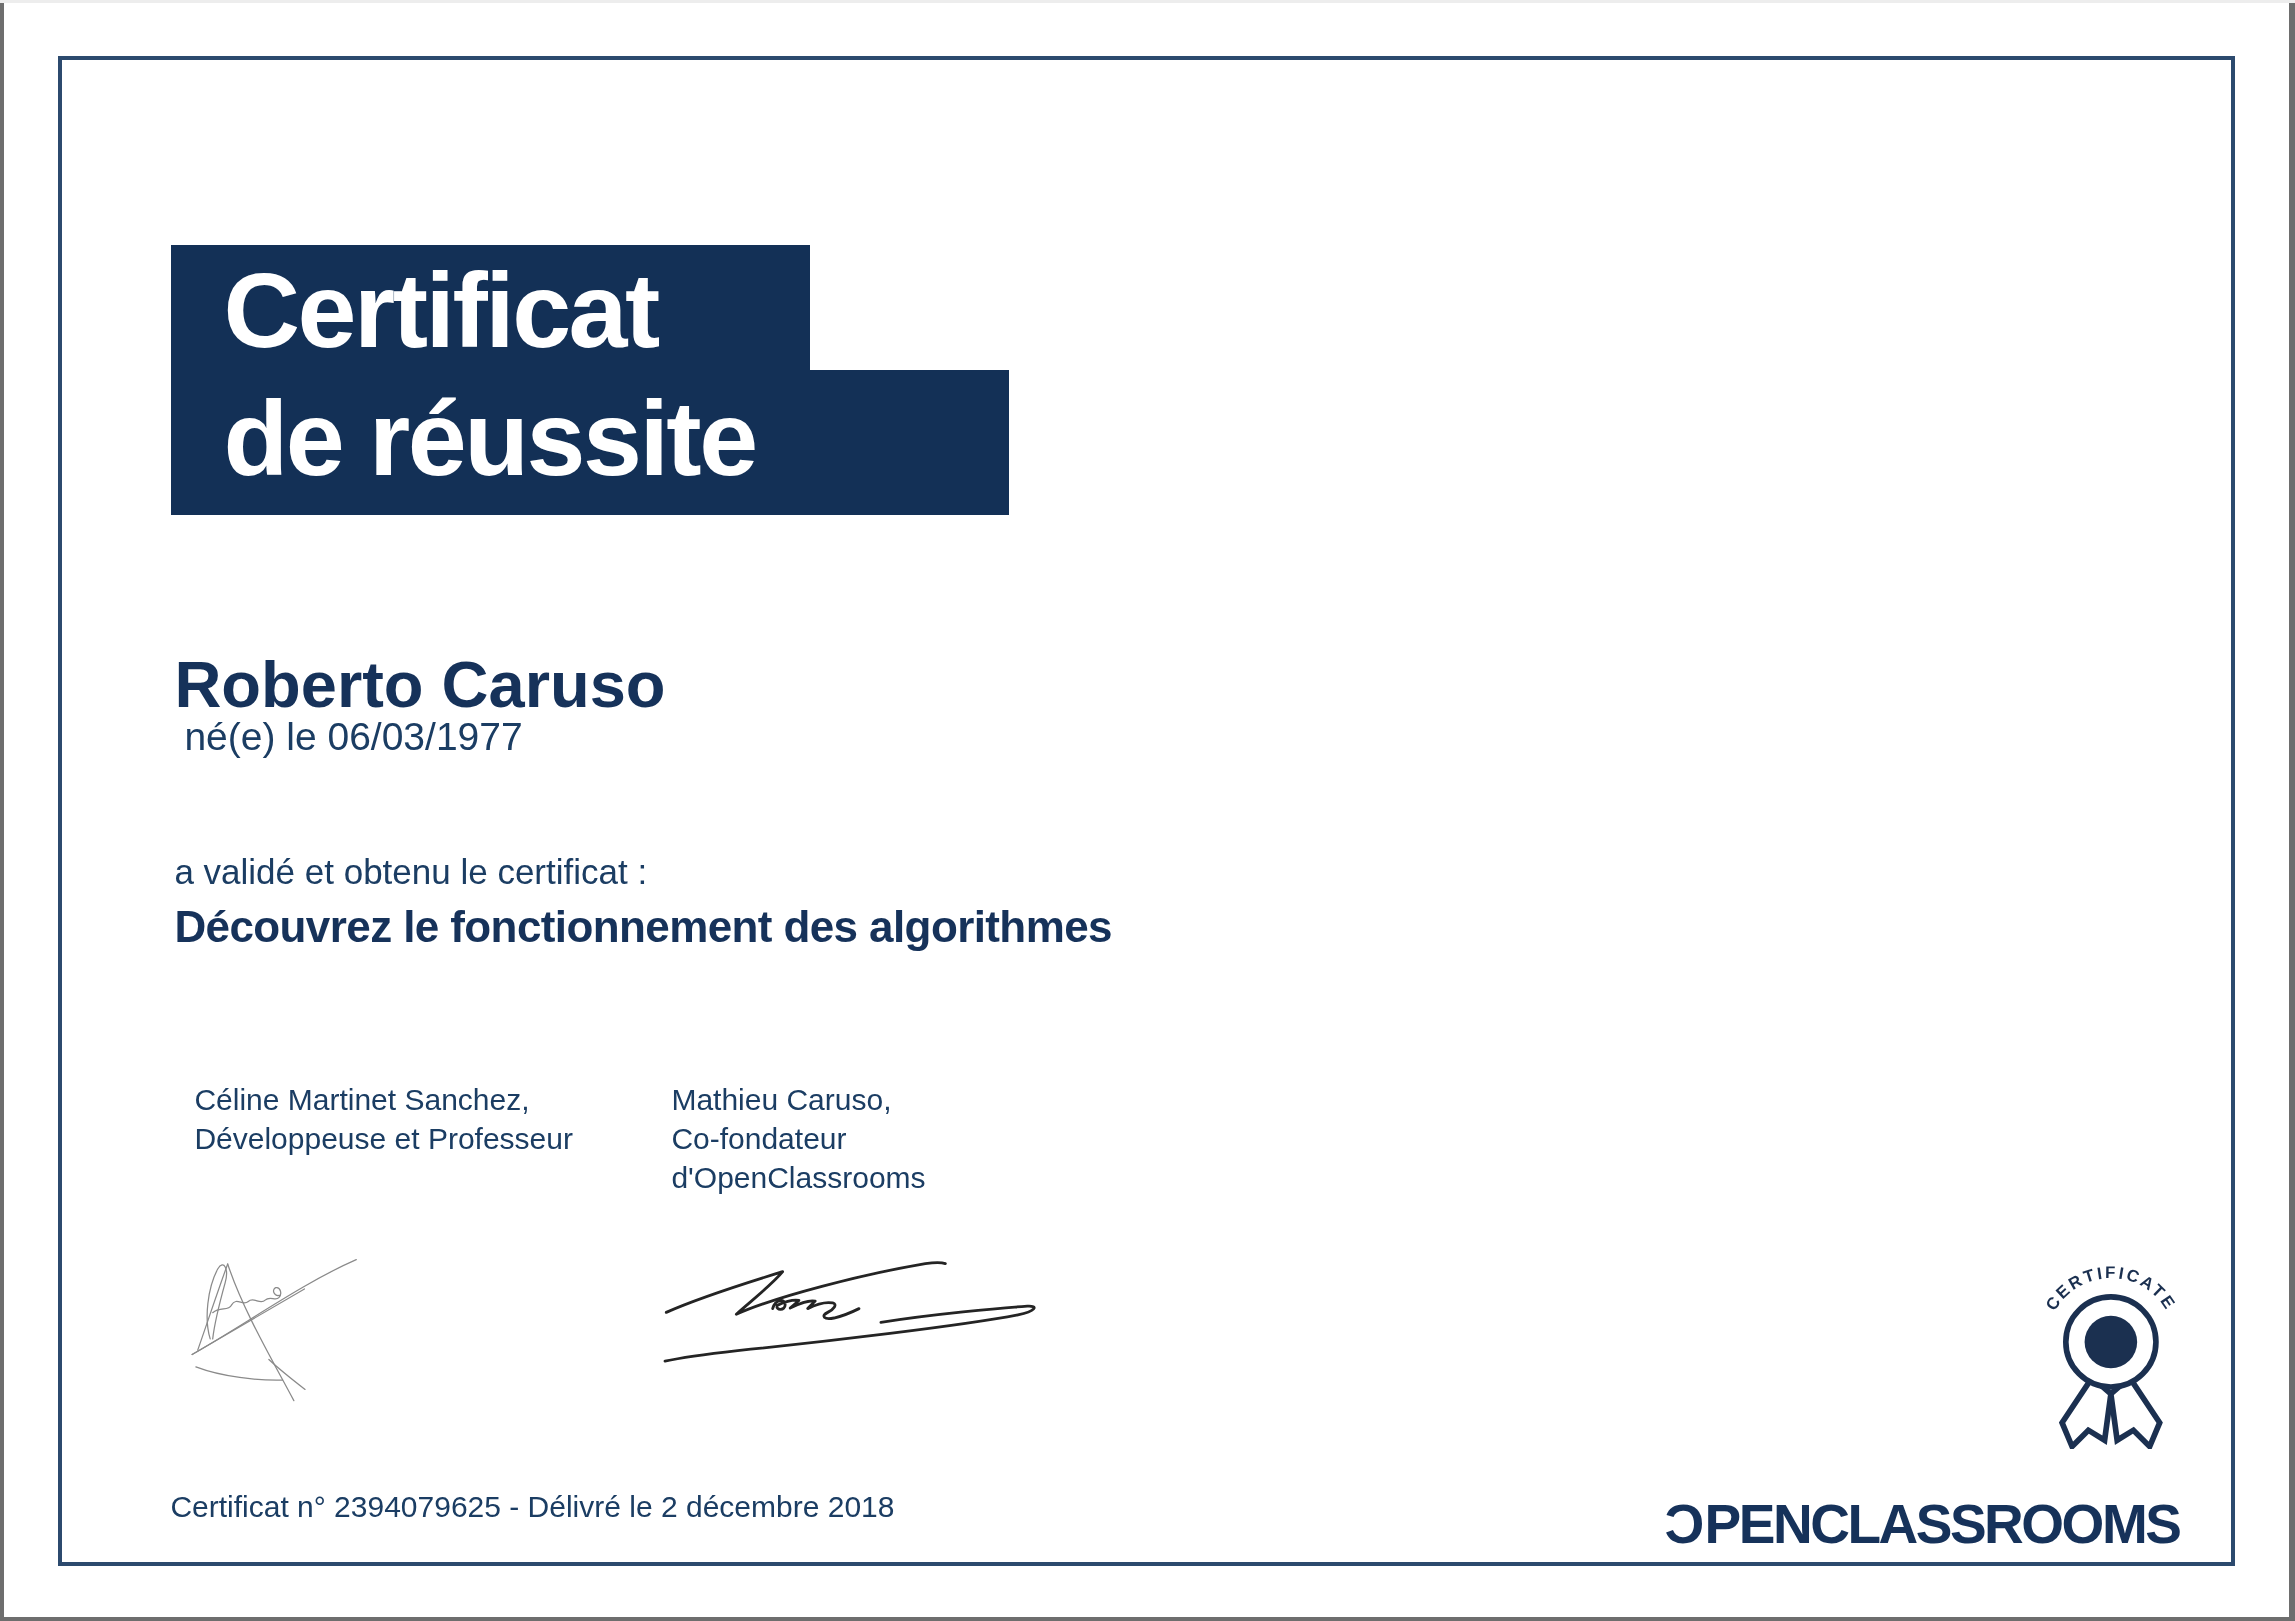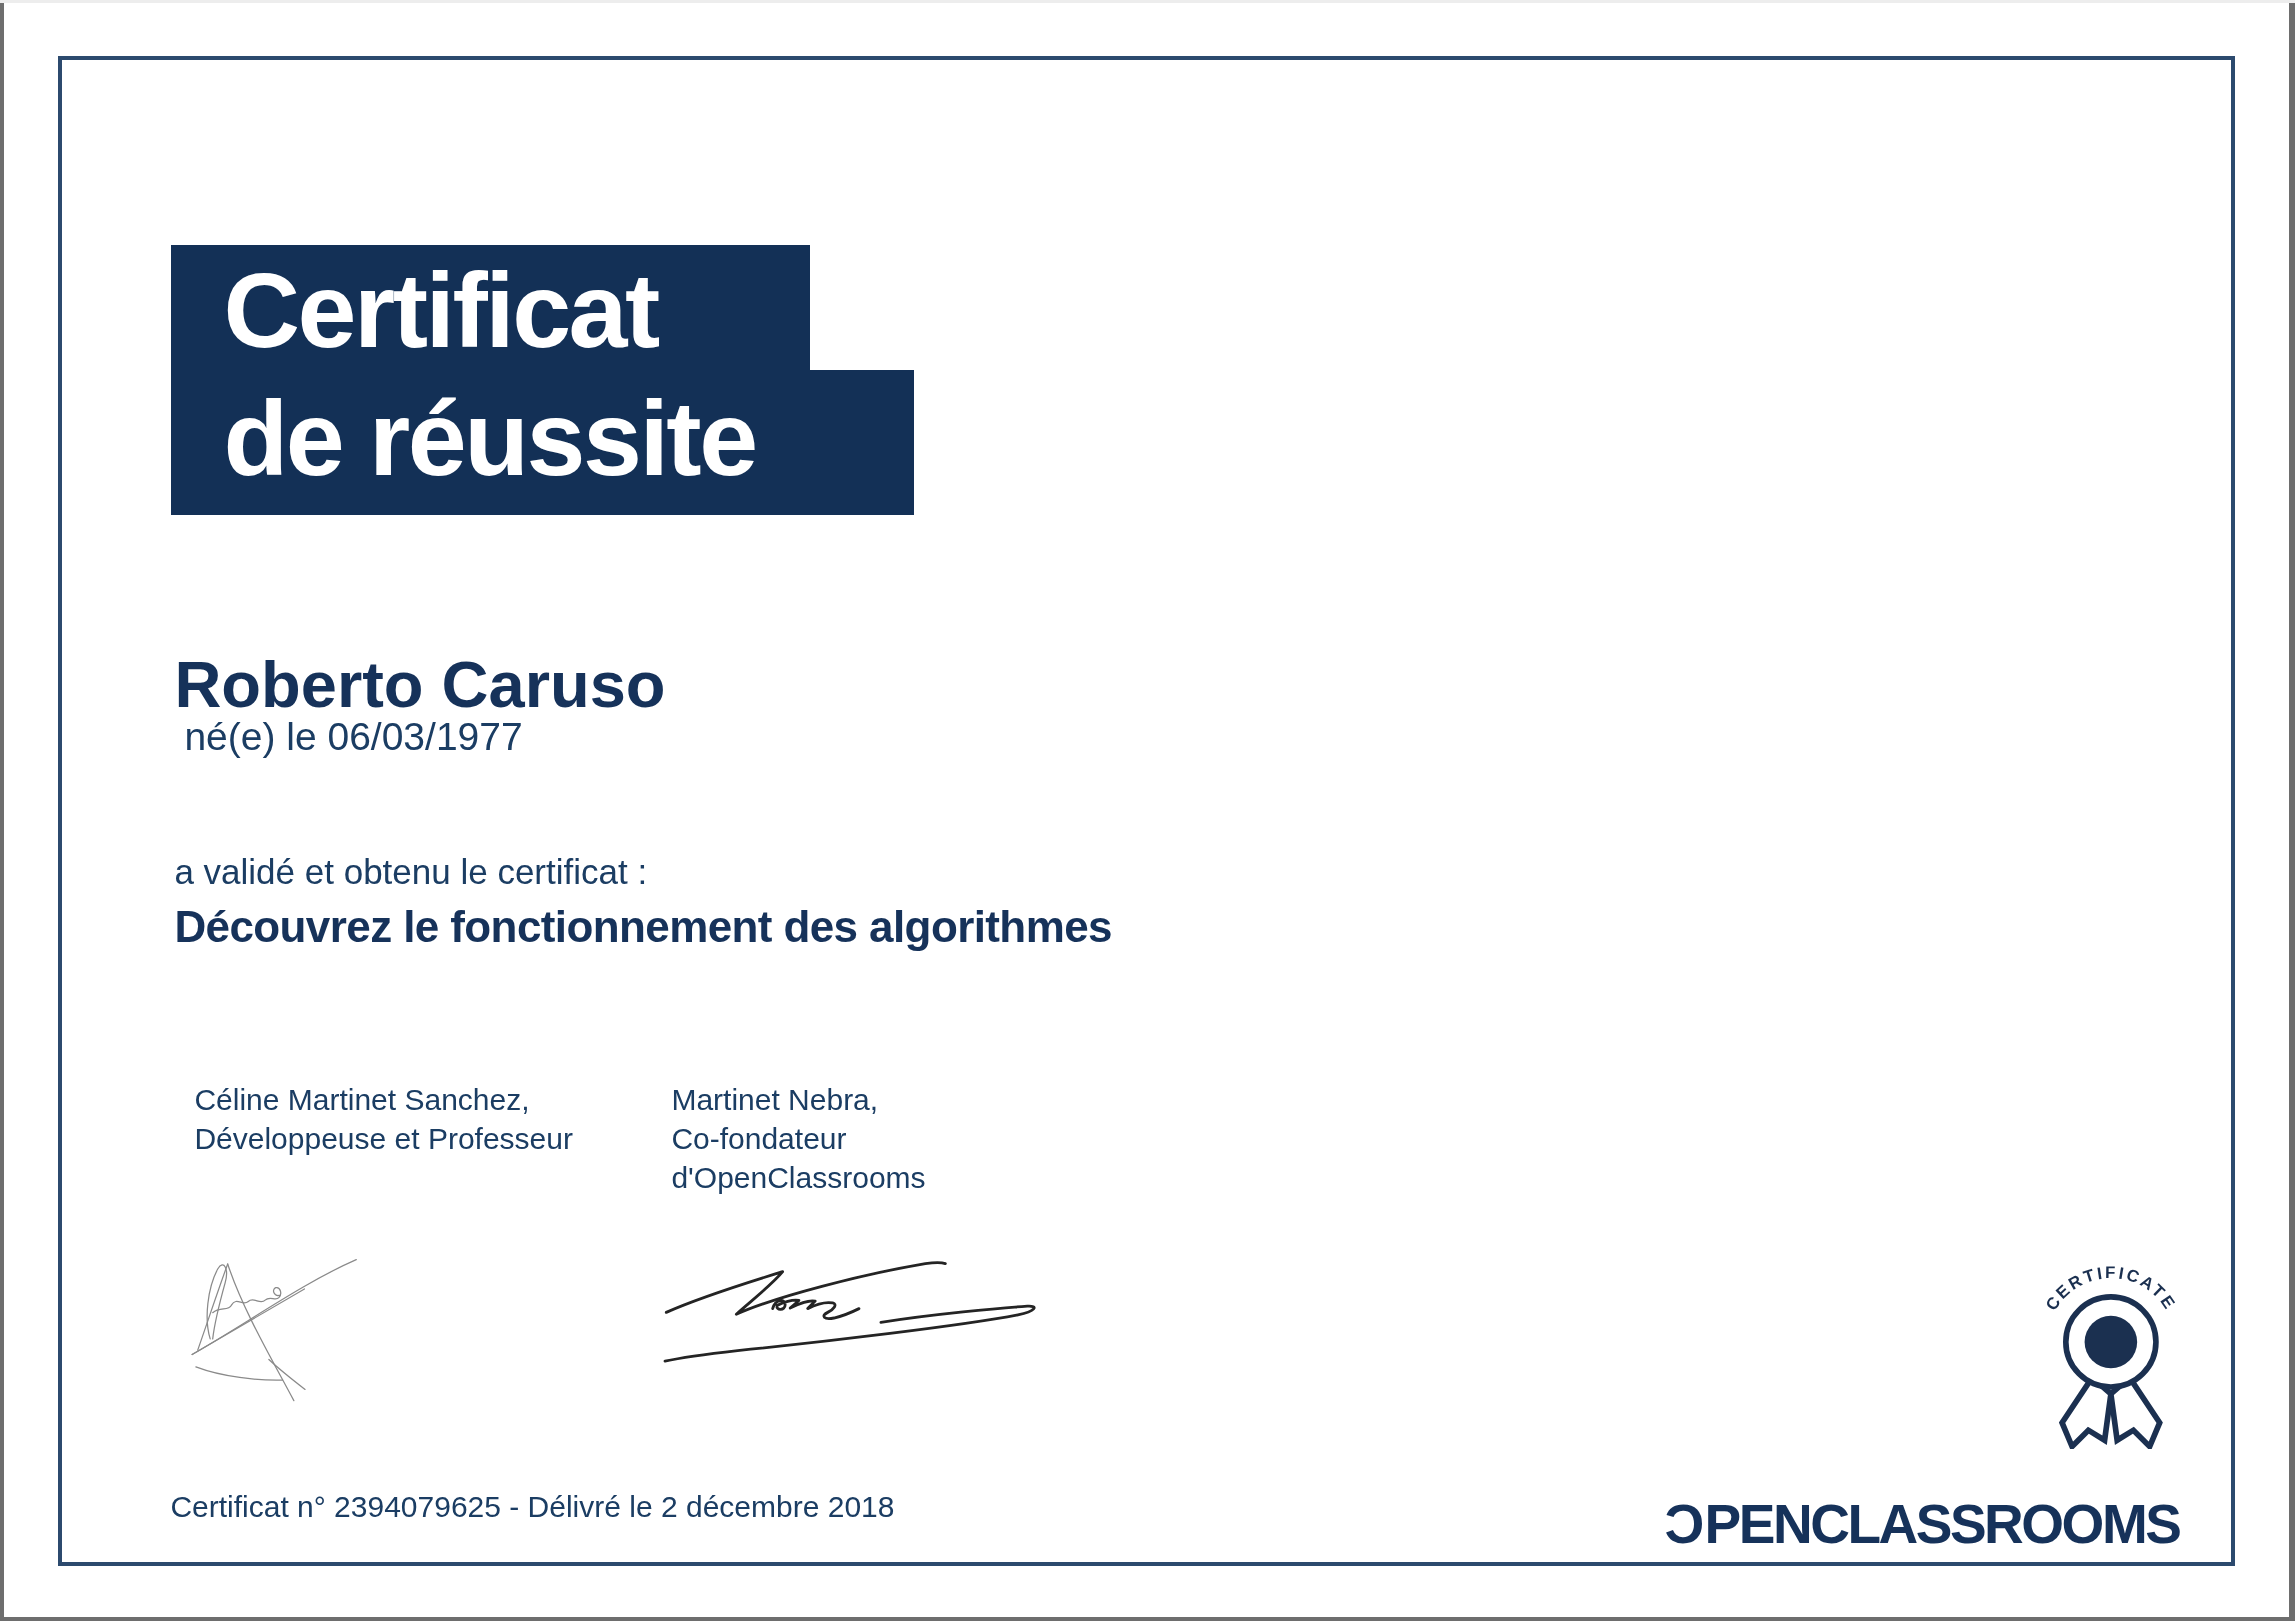--- a/index.html
+++ b/index.html
@@ -31,21 +31,21 @@
     background: #133056;
     color: #ffffff;
     font-weight: bold;
     font-size: 106px;
     letter-spacing: -2.5px;
     padding-left: 52px;
     box-sizing: border-box;
     white-space: nowrap;
   }
   .title-1 { left: 167px; top: 242px; width: 639px; height: 125px; line-height: 131px; }
-  .title-2 { left: 167px; top: 367px; width: 743px; height: 145px; line-height: 136px; }
+  .title-2 { left: 167px; top: 367px; width: 838px; height: 145px; line-height: 136px; }
   .txt { position: absolute; color: #1b3d63; white-space: nowrap; }
   .recipient-name { left: 170px; top: 644px; font-size: 65px; font-weight: bold; color: #16325a; }
   .birth-line { left: 180px; top: 712px; font-size: 39px; }
   .validation-line { left: 170px; top: 849px; font-size: 35px; }
   .course-title { left: 170px; top: 899px; font-size: 44px; font-weight: bold; color: #16325a; letter-spacing: -0.6px; }
   .signer { position: absolute; font-size: 30px; line-height: 39px; color: #1b3d63; }
   .signer-1 { left: 190px; top: 1077px; }
   .signer-2 { left: 667px; top: 1077px; }
   .footer-line { left: 166px; top: 1487px; font-size: 30px; }
   .sig { position: absolute; }
@@ -81,21 +81,21 @@
 
   <div class="txt validation-line">a validé et obtenu le certificat :</div>
   <div class="txt course-title">Découvrez le fonctionnement des algorithmes</div>
 
   <div class="signer signer-1">
     <div>Céline Martinet Sanchez,</div>
     <div>Développeuse et Professeur</div>
   </div>
 
   <div class="signer signer-2">
-    <div>Martinet Nebra,</div>
+    <div>Mathieu Caruso,</div>
     <div>Co-fondateur</div>
     <div>d'OpenClassrooms</div>
   </div>
 
   <svg class="sig sig-celine" width="206" height="181" viewBox="0 0 330 290" fill="none">
     <g stroke="#8a8a8a" stroke-width="2" stroke-linecap="round" fill="none">
       <path d="M37,177 C120,130 215,62 300,25"></path>
       <path d="M37,177 L217,72"></path>
       <path d="M94,32 C118,105 165,185 200,251"></path>
       <path d="M218,233 C196,216 176,200 160,185"></path>

